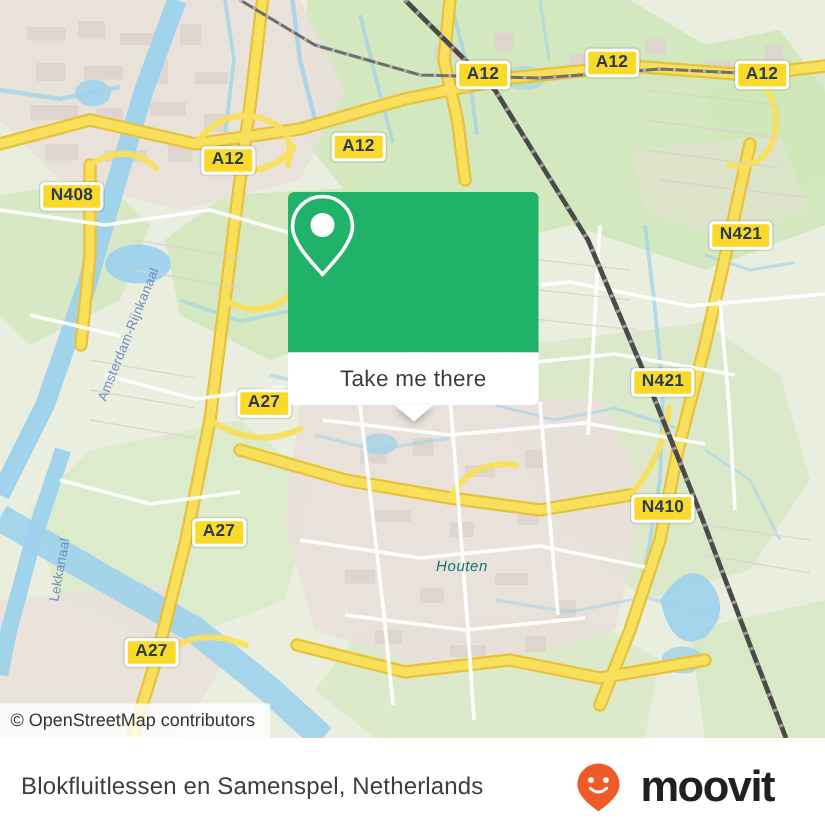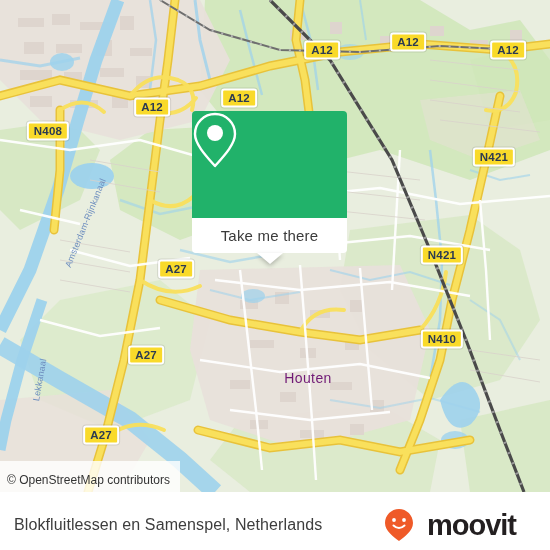--- a/index.html
+++ b/index.html
@@ -14,30 +14,30 @@
 
   
   .shield{position:absolute;transform:translate(-50%,-50%);
           background:#f9da2a;border:2px solid #ffffff;border-radius:3px;
           padding:1px 5px 2px 5px;font-size:11.5px;font-weight:bold;color:#2b3a52;
           letter-spacing:.2px;line-height:12px;white-space:nowrap;
           box-shadow:0 0 0 1px rgba(0,0,0,.10);}
 
   
   .place{position:absolute;transform:translate(-50%,-50%);
-         font-size:14px;color:#701a75;white-space:nowrap;letter-spacing:.4px;}
+         font-size:10px;color:#0f766e;white-space:nowrap;letter-spacing:.4px;font-style:italic;}
   .water-label{position:absolute;font-size:9px;color:#6f8fbf;white-space:nowrap;
                transform-origin:0 0;letter-spacing:.2px;}
 
   
   #attrib{position:absolute;left:0;bottom:0;background:rgba(255,255,255,.80);
-          padding:12px 10px 5px 7px;font-size:12px;color:#333;white-space:nowrap;}
-
-  
-  #popup{position:absolute;left:192px;top:111px;width:155px;}
+          padding:4px 10px 5px 7px;font-size:12px;color:#333;white-space:nowrap;}
+
+  
+  #popup{position:absolute;left:192px;top:128px;width:167px;}
   #popup-head{background:#21b26a;height:107px;border-radius:4px 4px 0 0;
               display:flex;align-items:center;justify-content:center;}
   #popup-foot{background:#ffffff;height:35px;border-radius:0 0 4px 4px;
               display:flex;align-items:center;justify-content:center;
               font-size:15px;color:#3b3b3b;letter-spacing:.2px;}
   #popup-shadow{position:absolute;left:0;top:0;width:167px;height:142px;
                 border-radius:4px;box-shadow:0 2px 7px rgba(0,0,0,.35);z-index:-1;}
   #popup-tail{position:absolute;left:50%;top:142px;transform:translateX(-50%);
               width:0;height:0;border-left:13px solid transparent;
               border-right:13px solid transparent;border-top:11px solid #ffffff;

